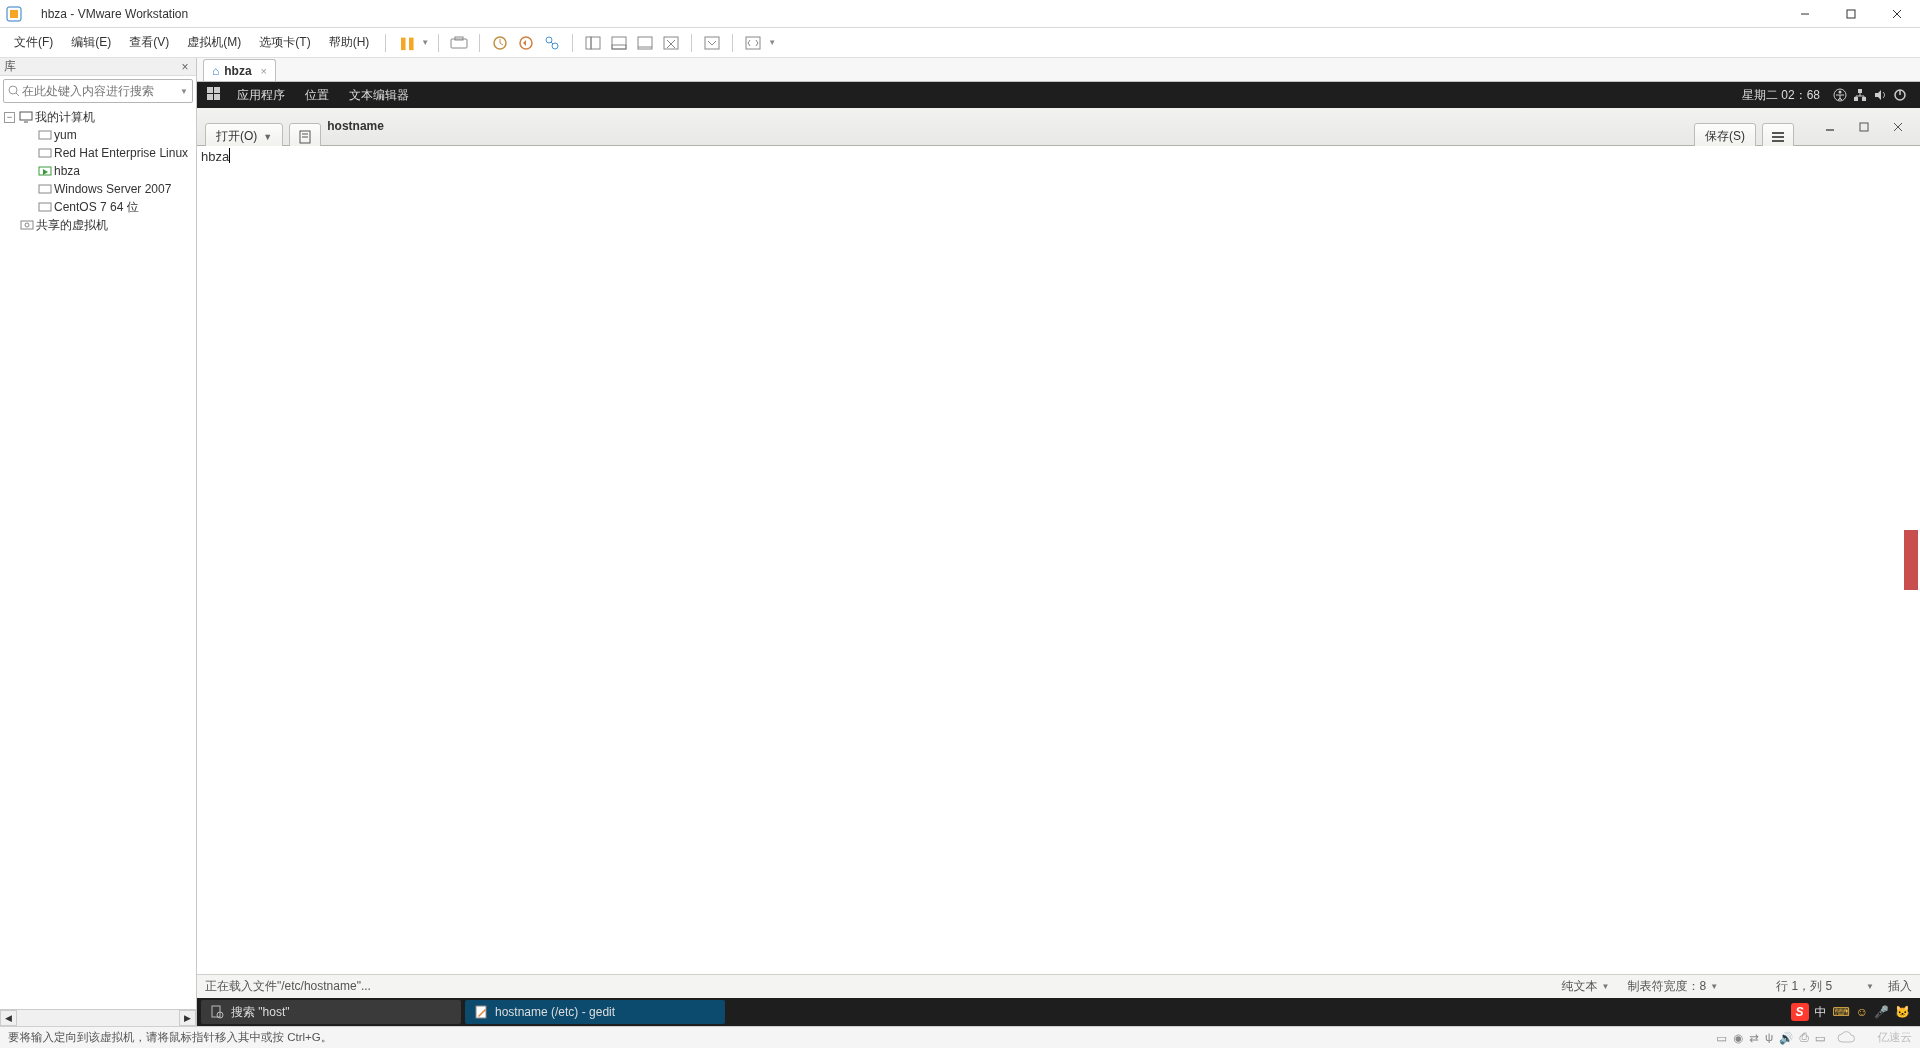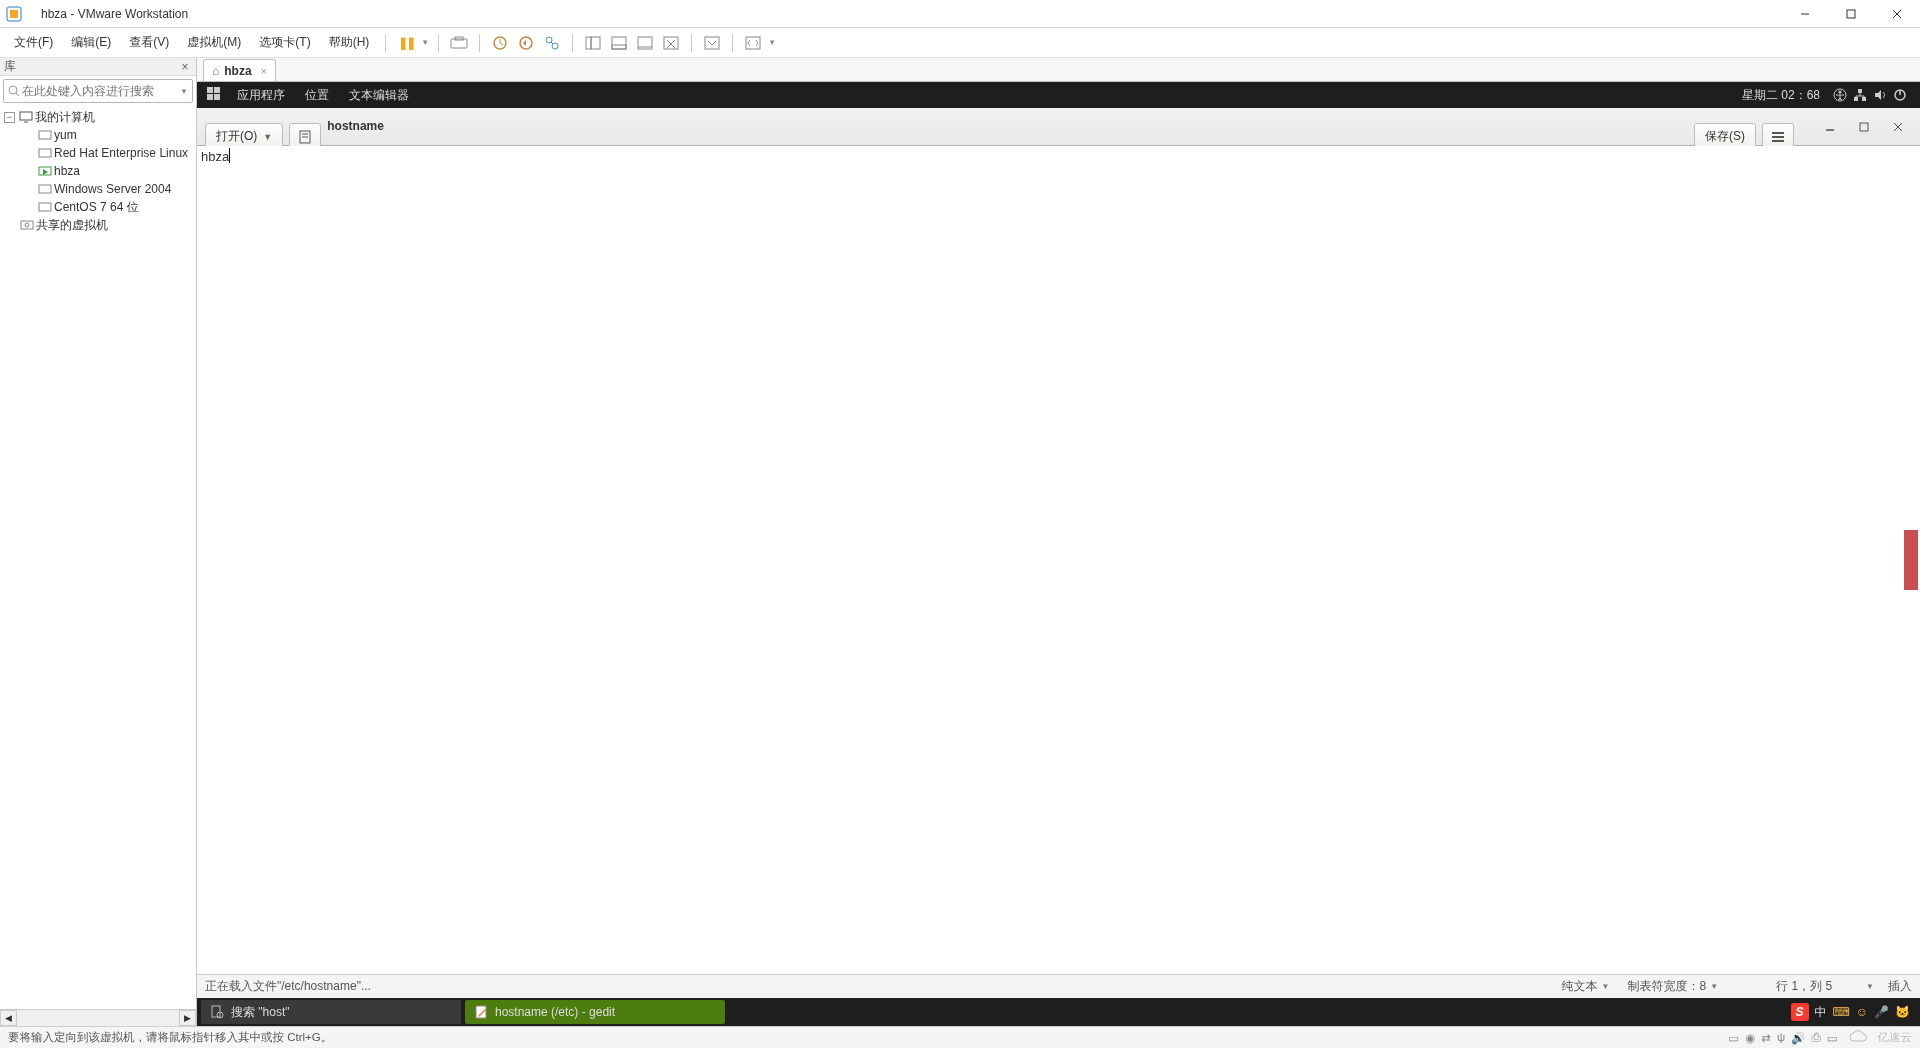--- a/index.html
+++ b/index.html
@@ -78,31 +78,31 @@
   
   .gedit-status{ height:24px; border-top:1px solid #cfcfcb; background:#f4f4f2; display:flex; align-items:center; padding:0 8px; font-size:12px; color:#555; gap:10px;}
   .gedit-status .load{ flex:0 0 auto;}
   .gedit-status .flex{flex:1;}
   .gedit-status .combo{ display:flex; align-items:center; gap:4px; padding:0 4px;}
   .gedit-status .caret{font-size:8px;color:#777;}
 
   
   .gnome-task{ height:28px; background:#1e1e1e; display:flex; align-items:center; padding:0 4px; gap:4px;}
   .task-item{ height:24px; background:#3a3a3a; border-radius:2px; display:flex; align-items:center; padding:0 8px; color:#ddd; gap:6px; min-width:260px;}
-  .task-item.active{ background:#4d7c0f;align-items:center;}
+  .task-item.active{ background:#0c4a6e;align-items:center;}
   .task-icon{ width:16px;height:16px; display:flex;align-items:center;justify-content:center;}
   .gnome-task .flex{flex:1;}
   .gnome-tray{ display:flex; align-items:center; gap:6px; color:#ddd; padding-right:6px;}
   .sogou{ background:#ff3b30; color:#fff; width:18px;height:18px; border-radius:3px; display:flex;align-items:center;justify-content:center;font-weight:bold;font-style:italic;}
 
   
   .vm-status{ height:22px; border-top:1px solid #d0d0d0; background:#f5f5f5; display:flex; align-items:center; padding:0 8px; font-size:11.5px; color:#555;}
   .vm-status .flex{flex:1;}
   .vm-status .devicons{ display:flex; gap:6px; color:#888;}
-  .vm-status .cloud-brand{ color:#bbb; margin-left:10px; display:flex; align-items:flex-start; gap:8px;}
+  .vm-status .cloud-brand{ color:#bbb; margin-left:10px; display:flex; align-items:center; gap:20px;}
 
   svg{display:block;}
 </style>
 </head>
 <body>
 
 <div class="titlebar">
   <div class="logo">
     <svg width="16" height="16">
         <rect x="1" y="1" width="14" height="14" rx="2" fill="#fff" stroke="#2b78c5"></rect>
@@ -263,21 +263,21 @@
             </svg>
           </div>
         <span>hbza</span>
       </div>
       <div class="tree-item tree-indent2">
         <div class="tree-icon">
             <svg width="14" height="12">
               <rect x="1" y="2" width="12" height="8" fill="none" stroke="#888"></rect>
             </svg>
           </div>
-        <span>Windows Server 2004</span>
+        <span>Windows Server 2007</span>
       </div>
       <div class="tree-item tree-indent2">
         <div class="tree-icon">
             <svg width="14" height="12">
               <rect x="1" y="2" width="12" height="8" fill="none" stroke="#888"></rect>
             </svg>
           </div>
         <span>CentOS 7 64 位</span>
       </div>
       <div class="tree-item tree-indent1">

